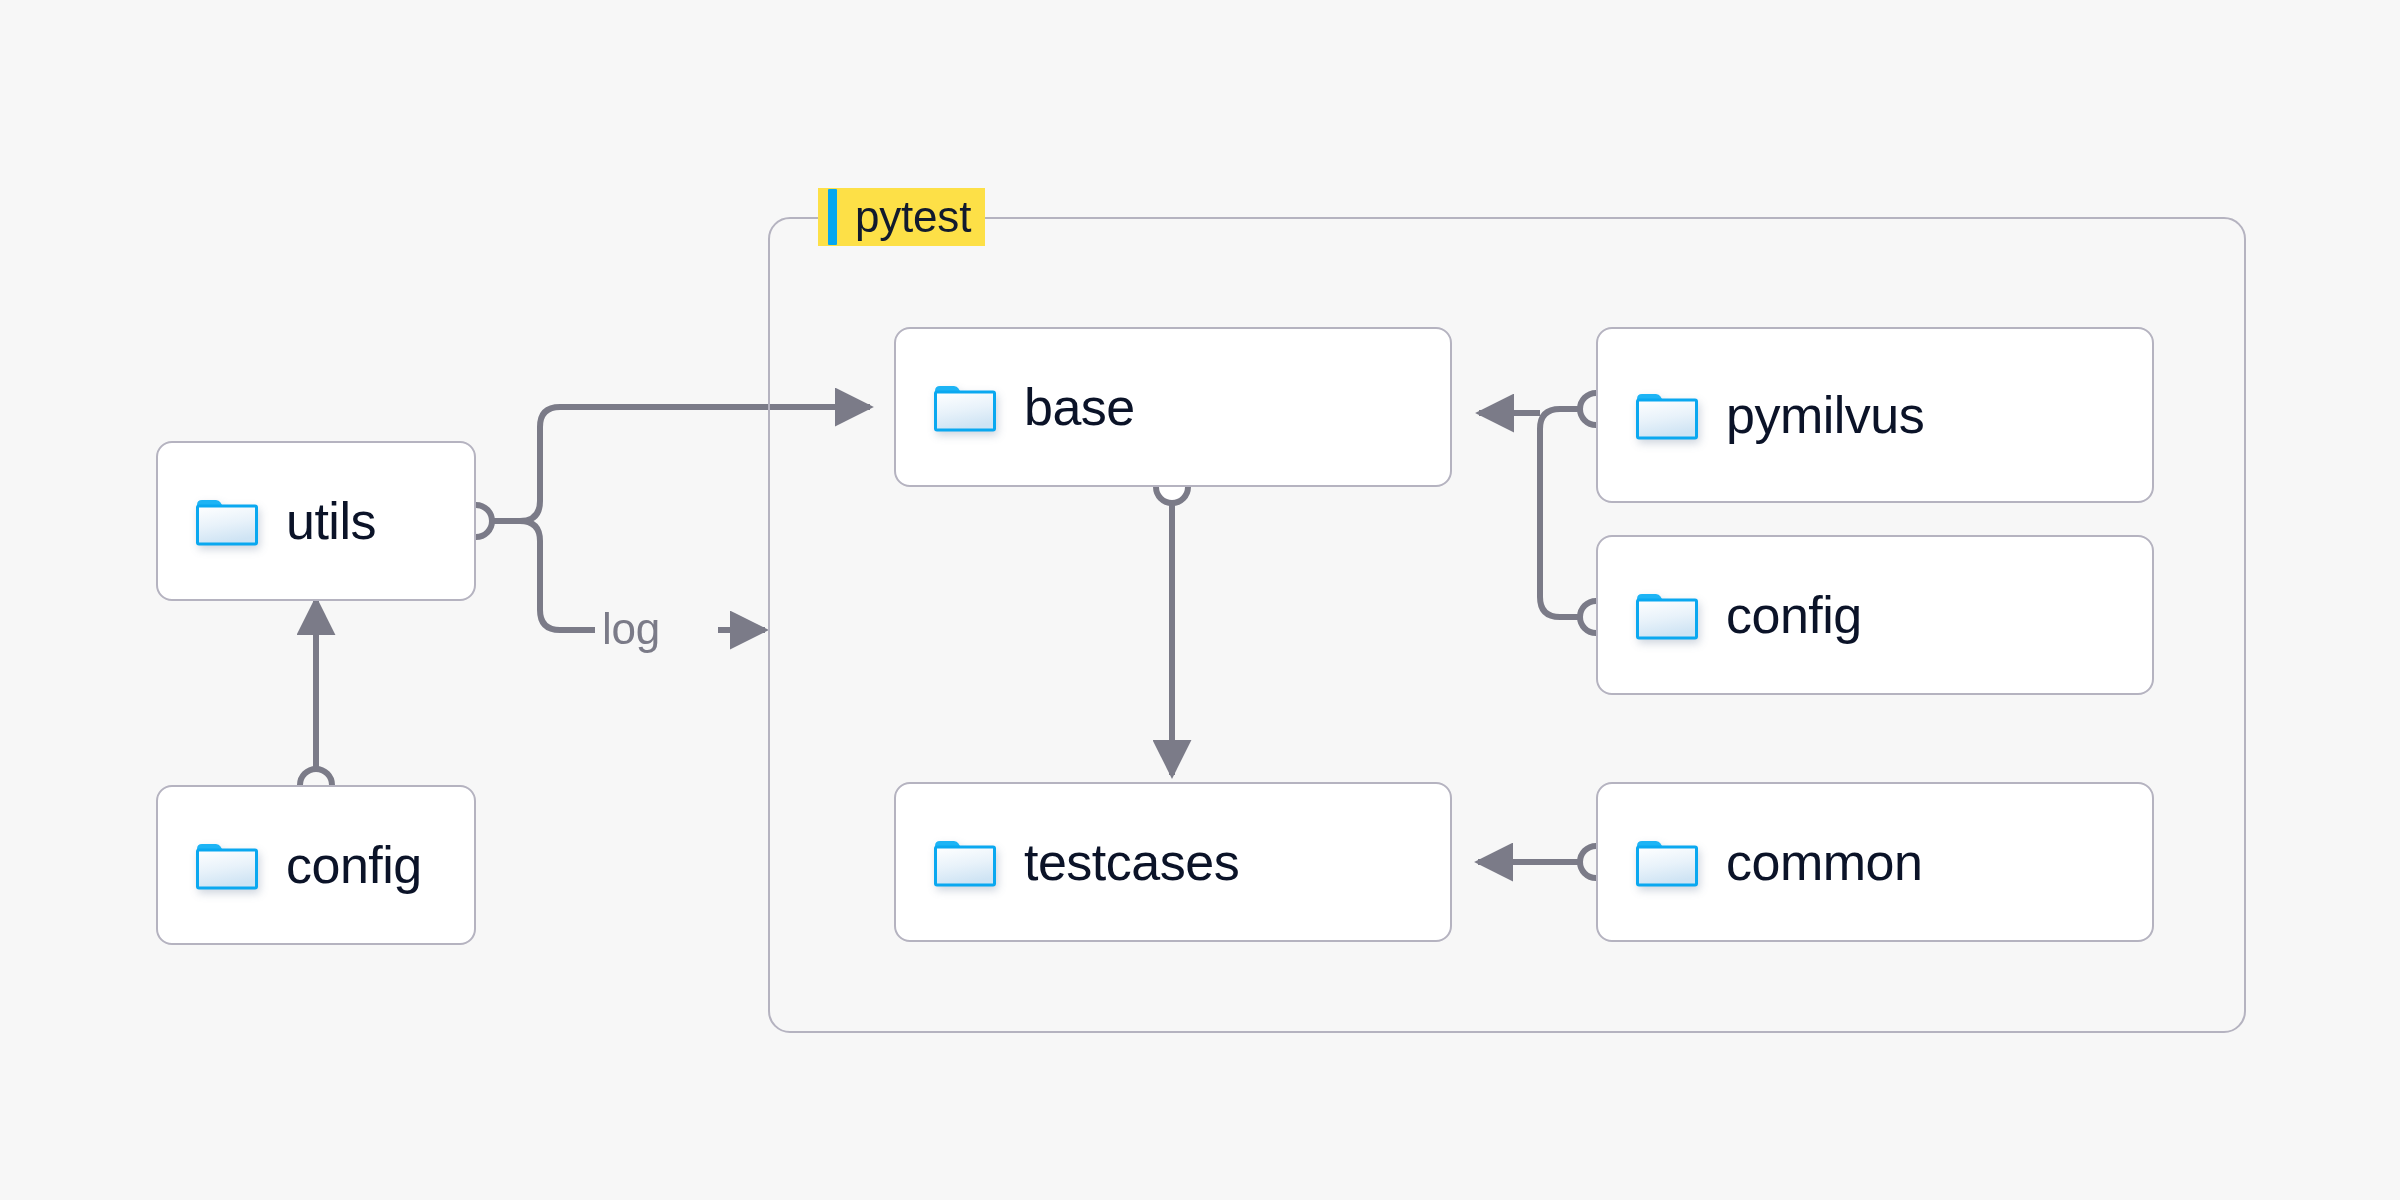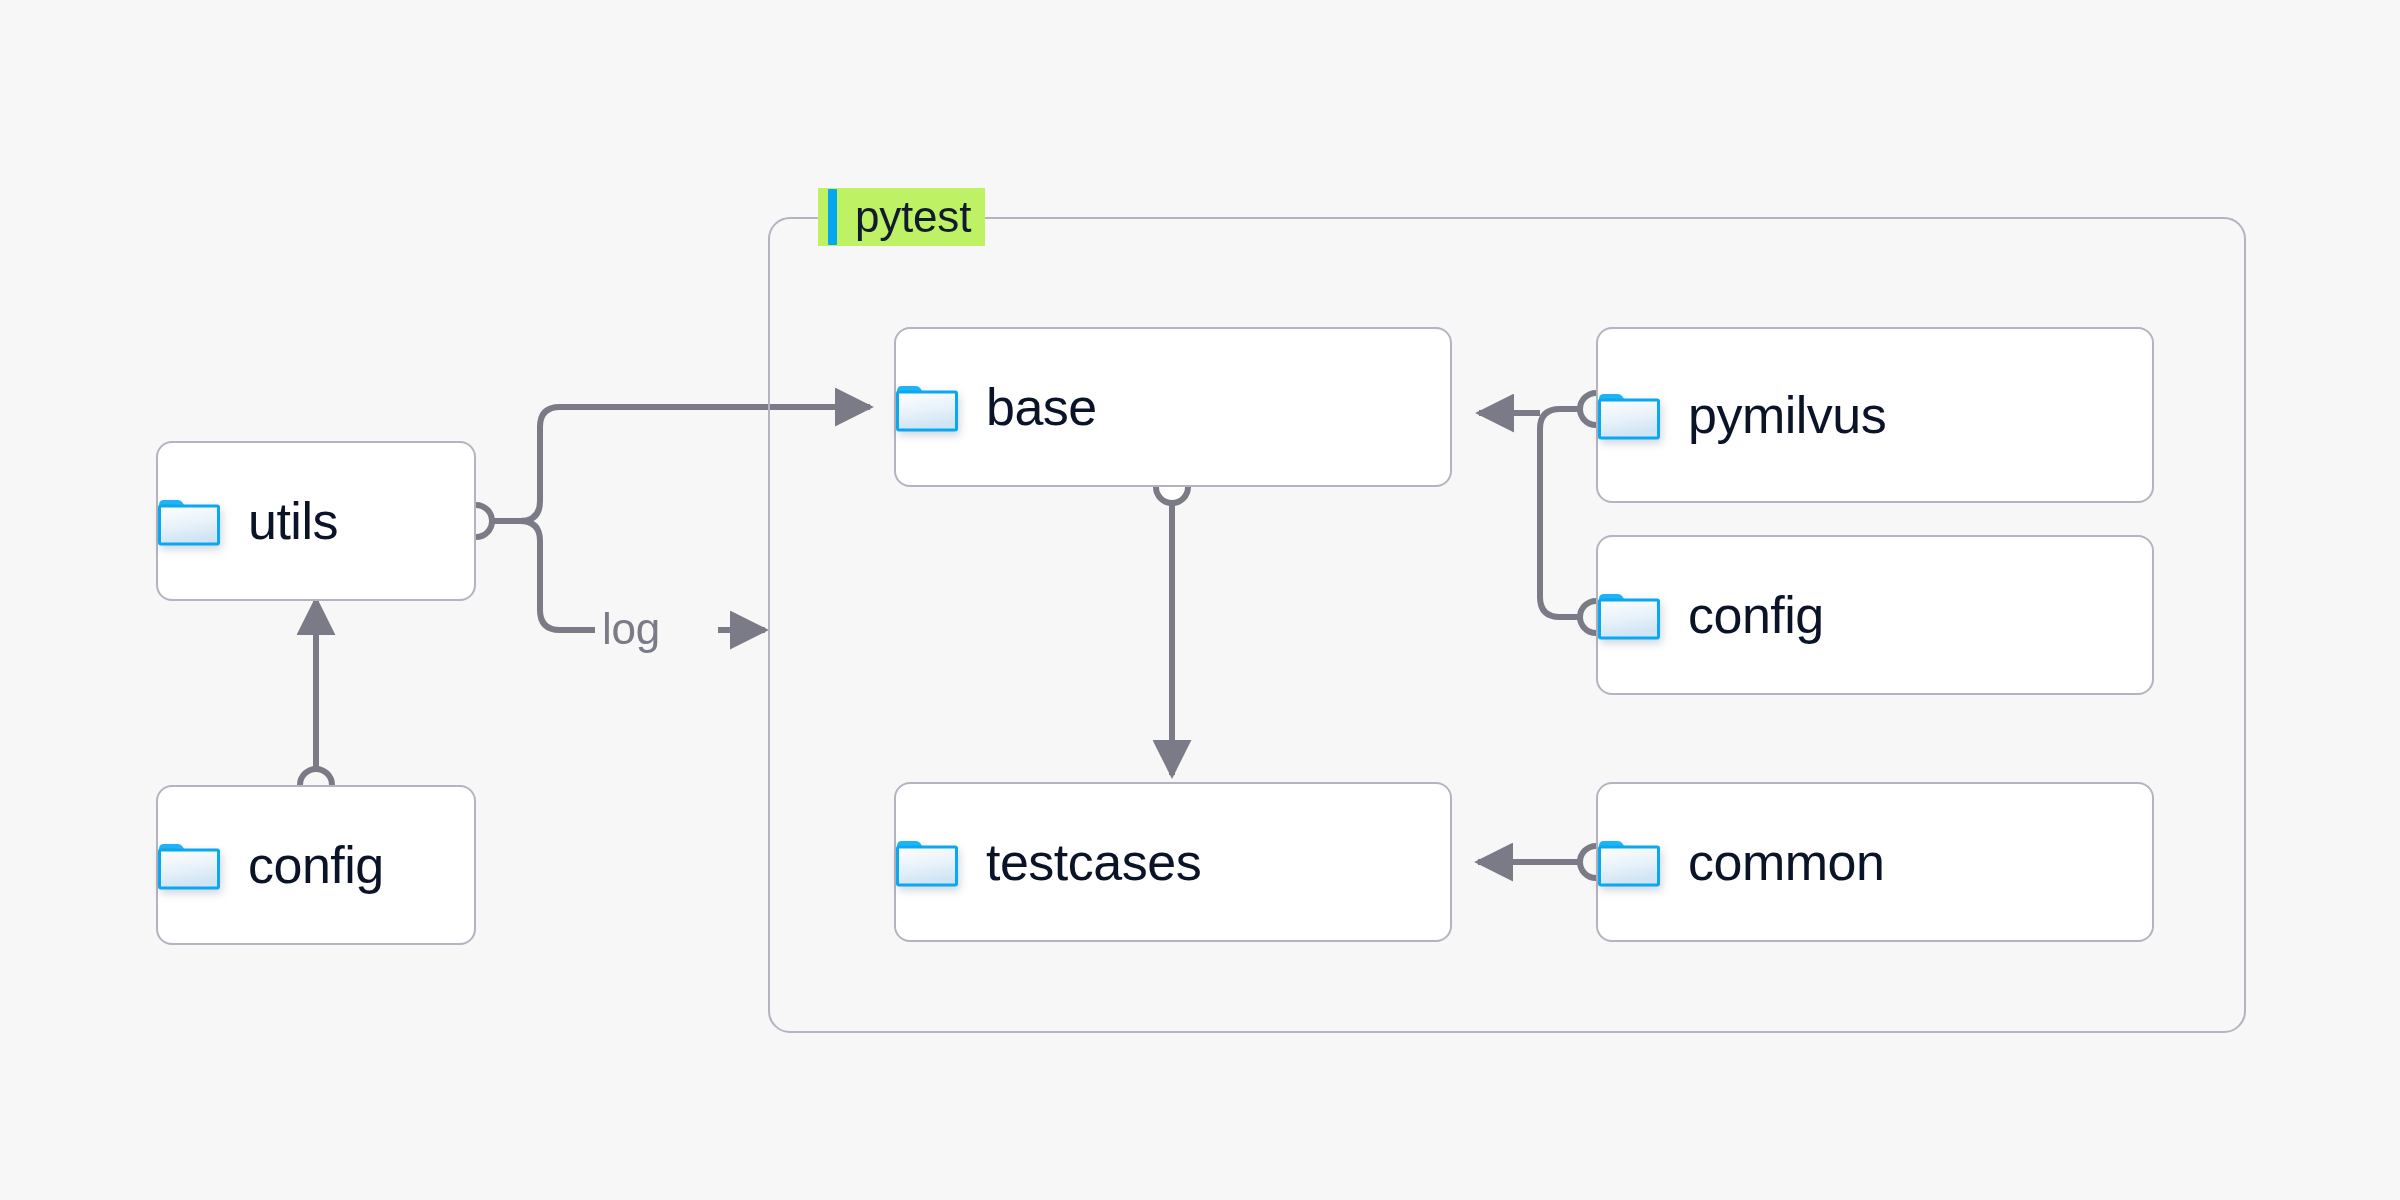--- a/index.html
+++ b/index.html
@@ -27,21 +27,21 @@
     border: 2px solid #b5b3c0;
     border-radius: 22px;
     background: transparent;
     box-sizing: border-box;
   }
   .group-label {
     position: absolute;
     display: flex;
     align-items: center;
     gap: 18px;
-    background: #bef264;
+    background: #fde047;
     padding: 0 14px 0 10px;
     height: 58px;
   }
   .group-bar {
     width: 9px;
     height: 56px;
     background: #06a7f0;
     border-radius: 1px;
     flex: none;
   }
@@ -52,20 +52,21 @@
     white-space: nowrap;
   }
   .node {
     position: absolute;
     box-sizing: border-box;
     background: #ffffff;
     border: 2px solid #b5b3c0;
     border-radius: 16px;
     display: flex;
     align-items: center;
+    padding-left: 38px;
     gap: 28px;
   }
   .node-label {
     font-size: 52px;
     color: #0b1328;
     letter-spacing: -0.5px;
     white-space: nowrap;
     line-height: 1;
   }
   .folder-icon {

